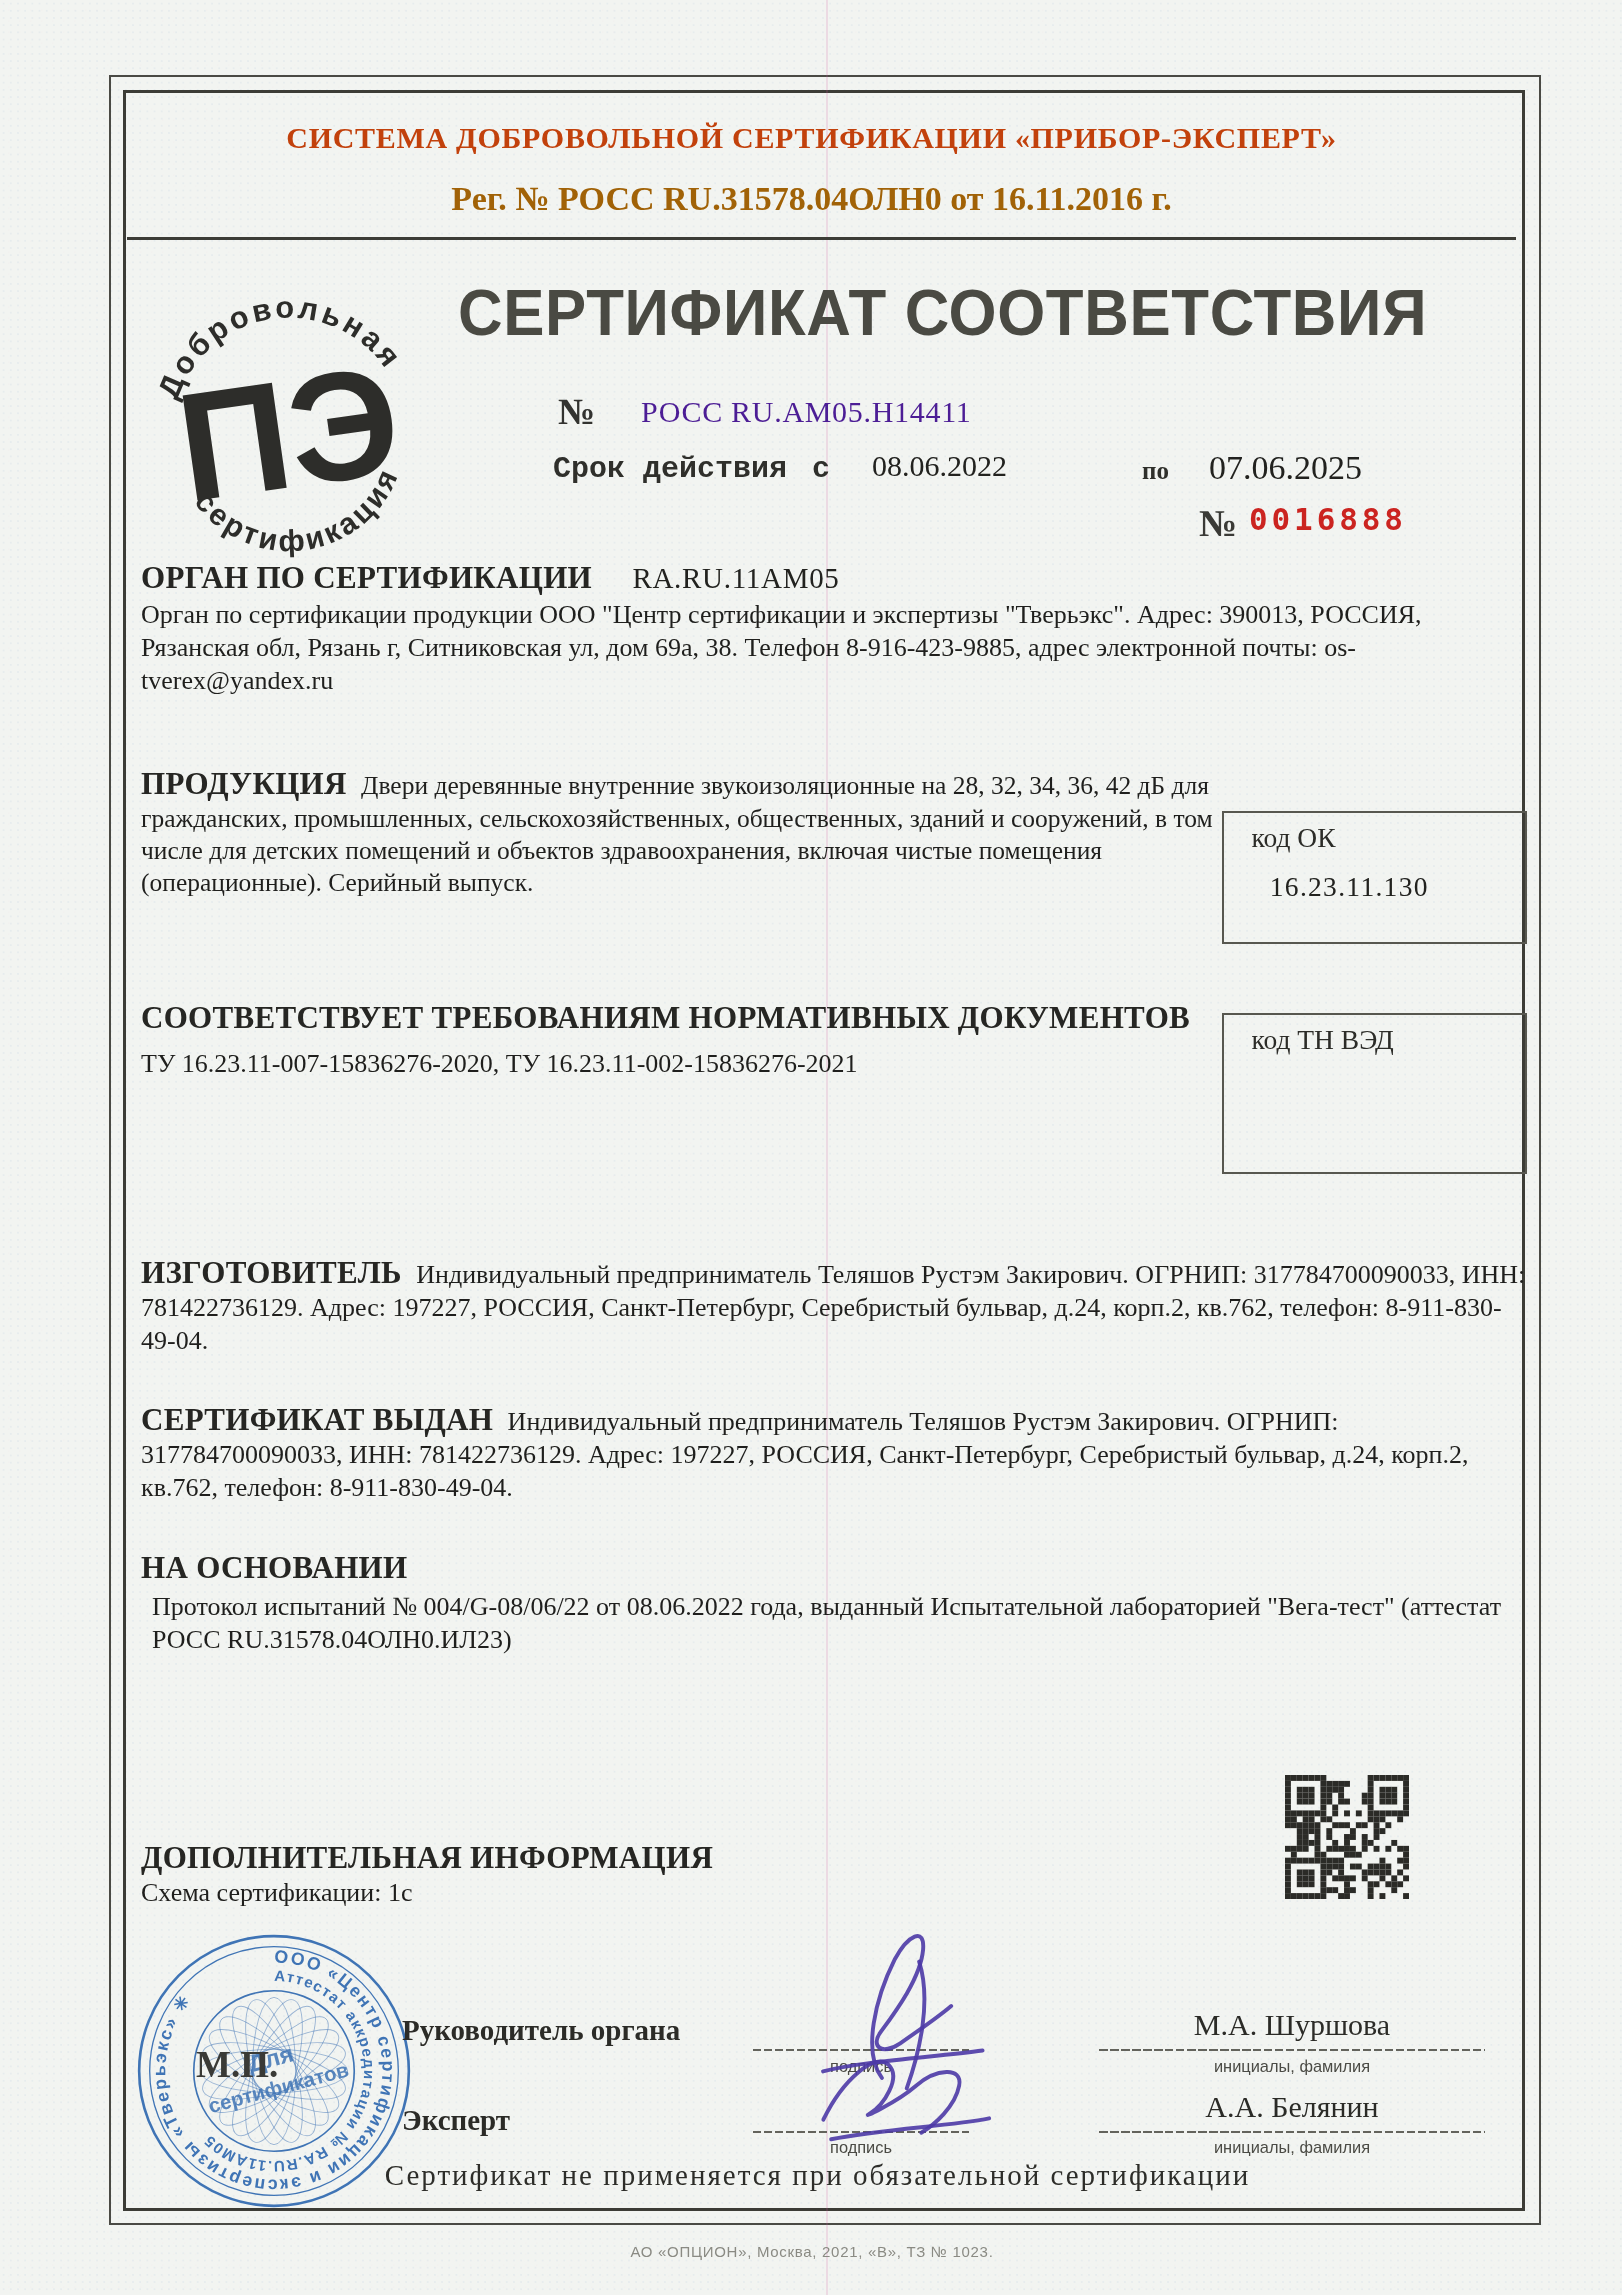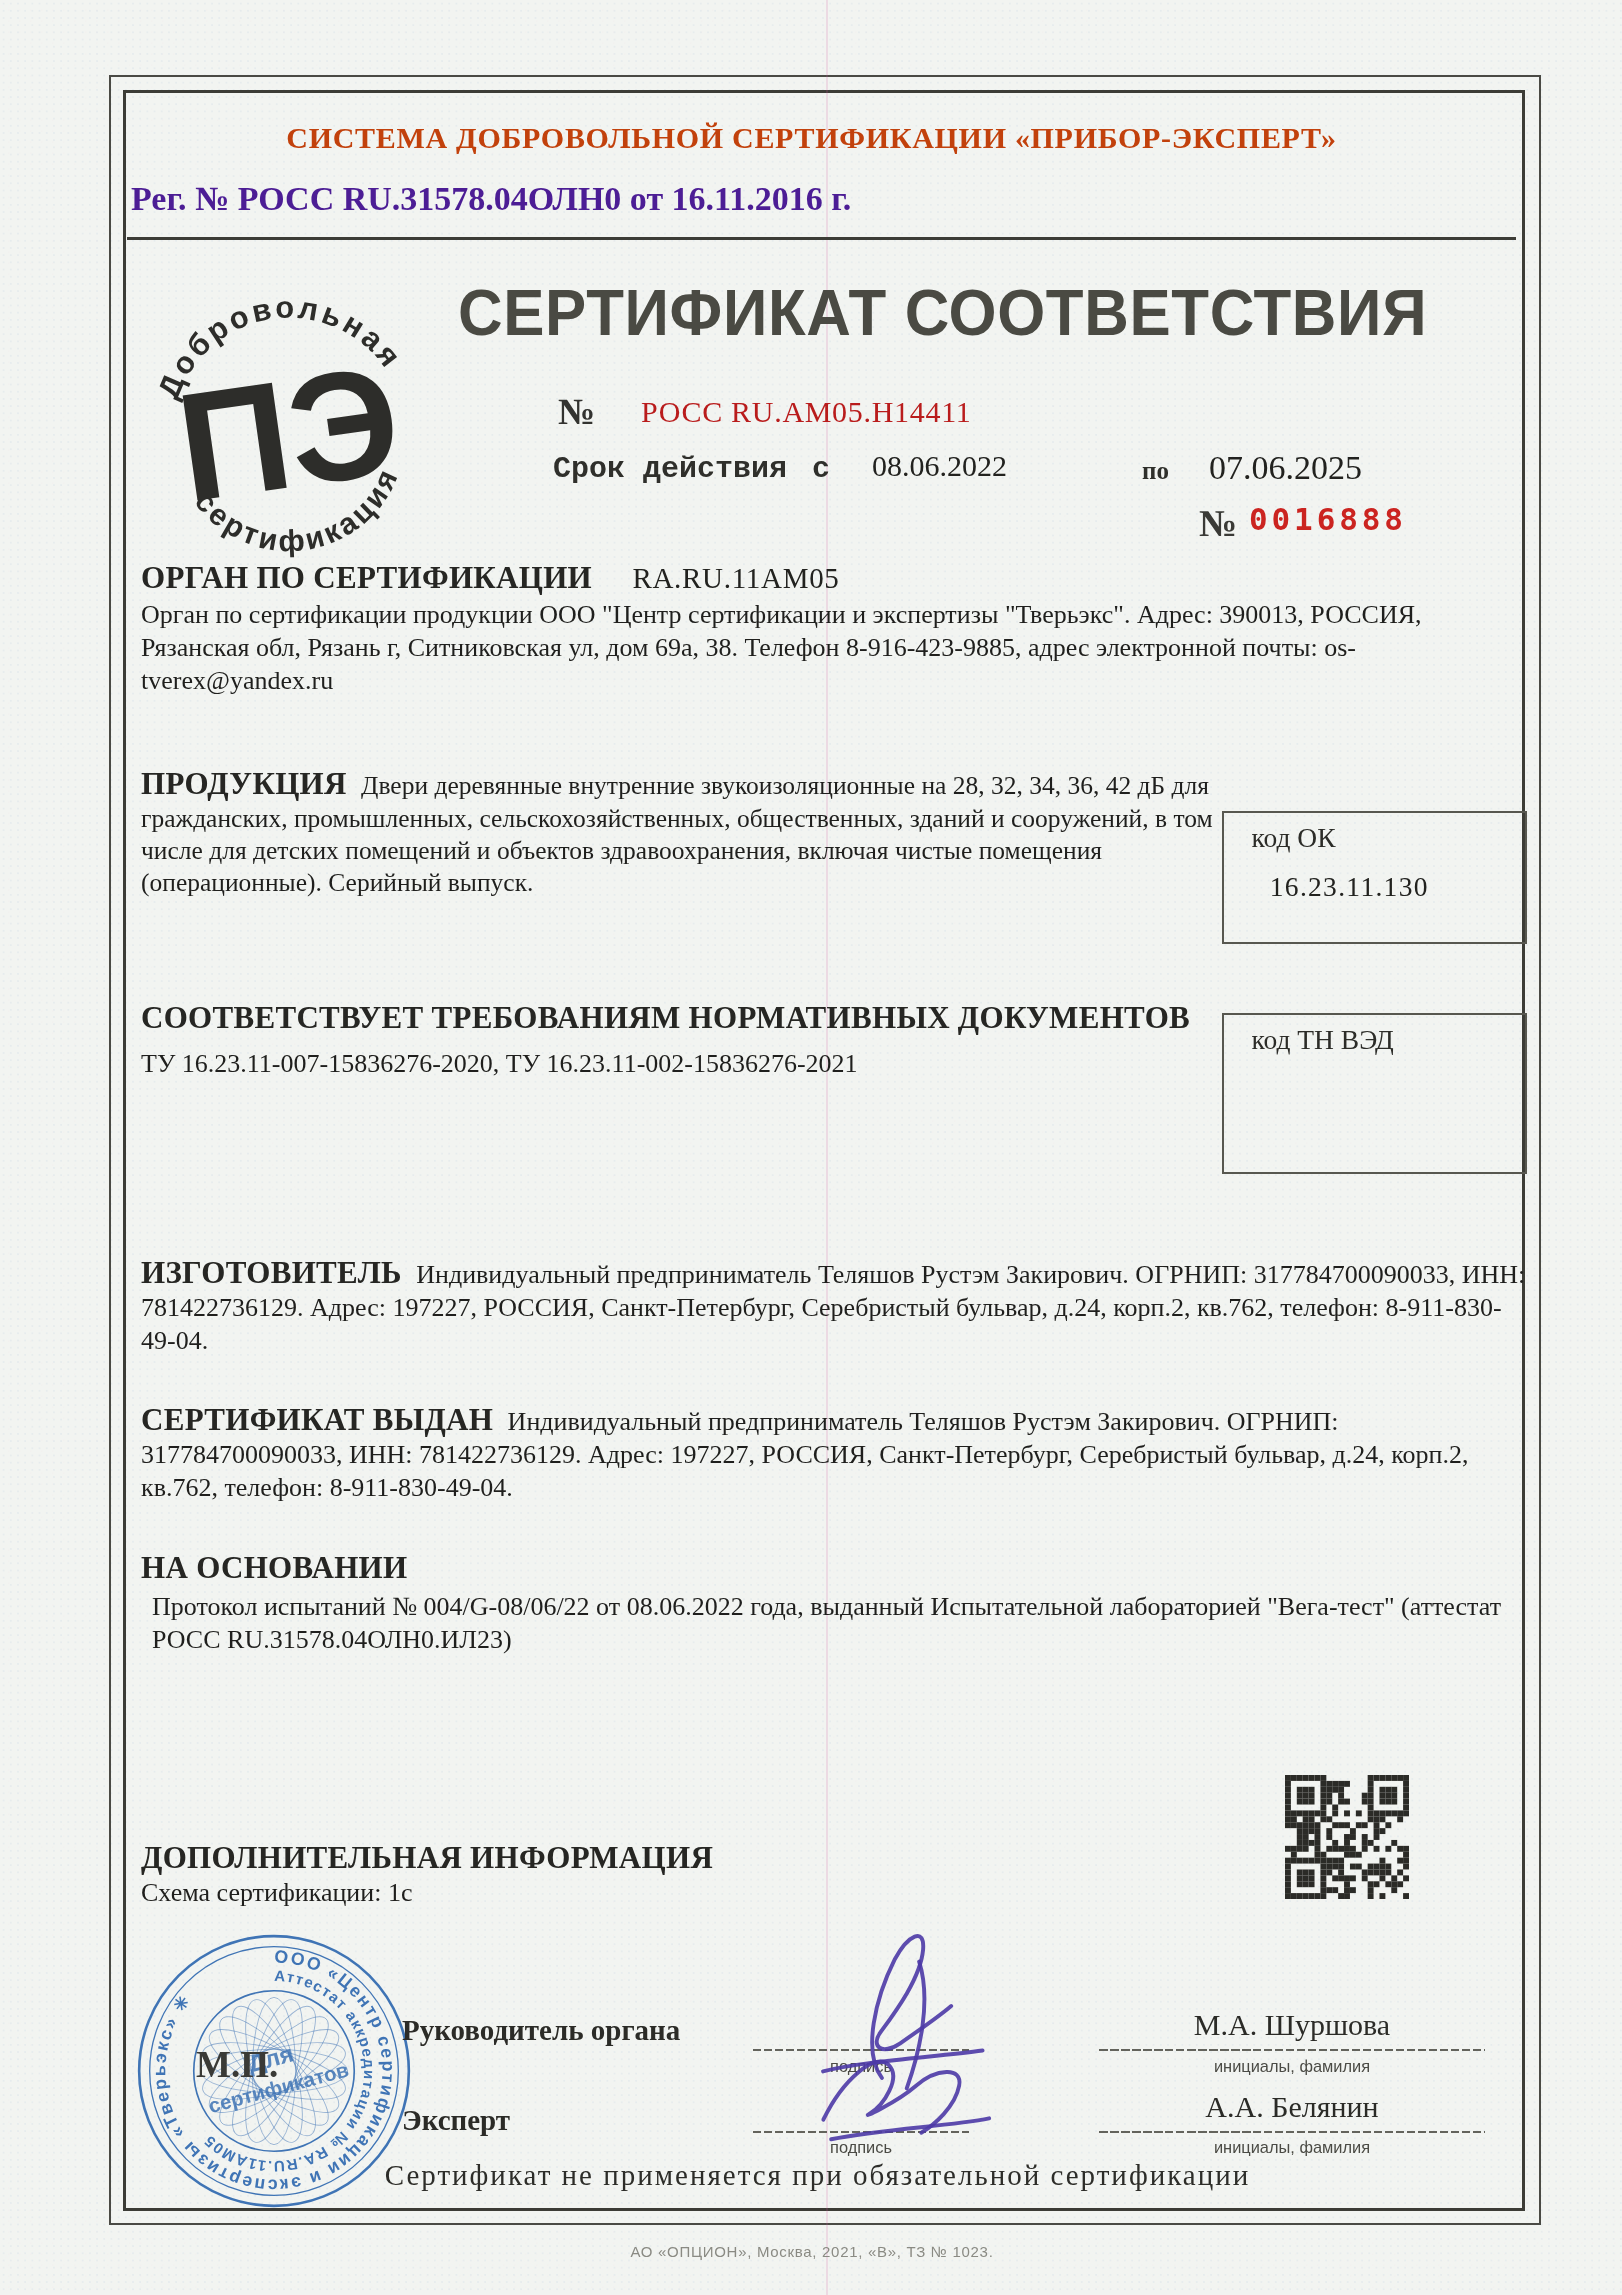--- a/index.html
+++ b/index.html
@@ -11,26 +11,26 @@
       radial-gradient(rgba(130,165,205,.10) 0.8px, transparent 1px),
       radial-gradient(rgba(225,140,175,.07) 0.8px, transparent 1px);
     background-size:7.2px 7.2px,11px 11px;
     background-position:0 0,3.3px 4.6px;
   }
   .abs{position:absolute;}
   .frame-outer{left:109px;top:75px;width:1428px;height:2146px;border:2.6px solid #4a4a44;}
   .frame-inner{left:123px;top:90px;width:1396px;height:2115px;border:3.9px solid #3c3c36;}
   .fold-line{left:826px;top:0;width:2px;height:2295px;background:rgba(205,90,160,.17);}
   .hdr1{left:131px;top:121px;width:1361px;text-align:center;font-weight:bold;font-size:30px;letter-spacing:0.7px;color:#c2410c;white-space:nowrap;}
-  .hdr2{left:131px;top:180px;width:1361px;text-align:left;font-weight:bold;font-size:34px;color:#4c1d95;white-space:nowrap;}
+  .hdr2{left:131px;top:180px;width:1361px;text-align:center;font-weight:bold;font-size:34px;color:#a16207;white-space:nowrap;}
   .hdr-divider{left:127px;top:237px;width:1389px;height:2.6px;background:#3c3c36;}
   .logo{left:134px;top:274px;width:308px;height:308px;}
   .title{left:458px;top:275px;font-family:"Liberation Sans",sans-serif;font-weight:bold;font-size:65px;color:#4a4a43;white-space:nowrap;transform:scaleX(.95);transform-origin:left center;letter-spacing:0.7px;}
   .num-label{left:558px;top:390px;font-size:37px;font-weight:bold;color:#333330;}
-  .num-value{left:641px;top:395px;font-size:30px;color:#b91c1c;letter-spacing:0.7px;}
+  .num-value{left:641px;top:395px;font-size:30px;color:#4c1d95;letter-spacing:0.7px;}
   .srok{left:553px;top:452px;font-size:30px;font-weight:bold;color:#2f2f2b;font-family:Liberation Mono, monospace;}
   .srok .gap{display:inline-block;width:25px;}
   .date1{left:872px;top:449px;font-size:30px;}
   .po{left:1142px;top:457px;font-size:25px;font-weight:bold;color:#2f2f2b;}
   .date2{left:1209px;top:449px;font-size:34px;}
   .serial{left:1199px;top:501px;white-space:nowrap;}
   .serial-no{font-size:38px;font-weight:bold;color:#3a3a36;vertical-align:top;}
   .serial-digits{font-family:"DejaVu Sans Mono",monospace;font-weight:bold;font-size:31px;letter-spacing:3.9px;color:#cb2420;margin-left:11.8px;}
   .sect{font-size:31px;font-weight:bold;color:#26262]3;color:#262623;letter-spacing:0.3px;padding-right:14.4px;}
   .org-head{left:141px;top:560px;}

